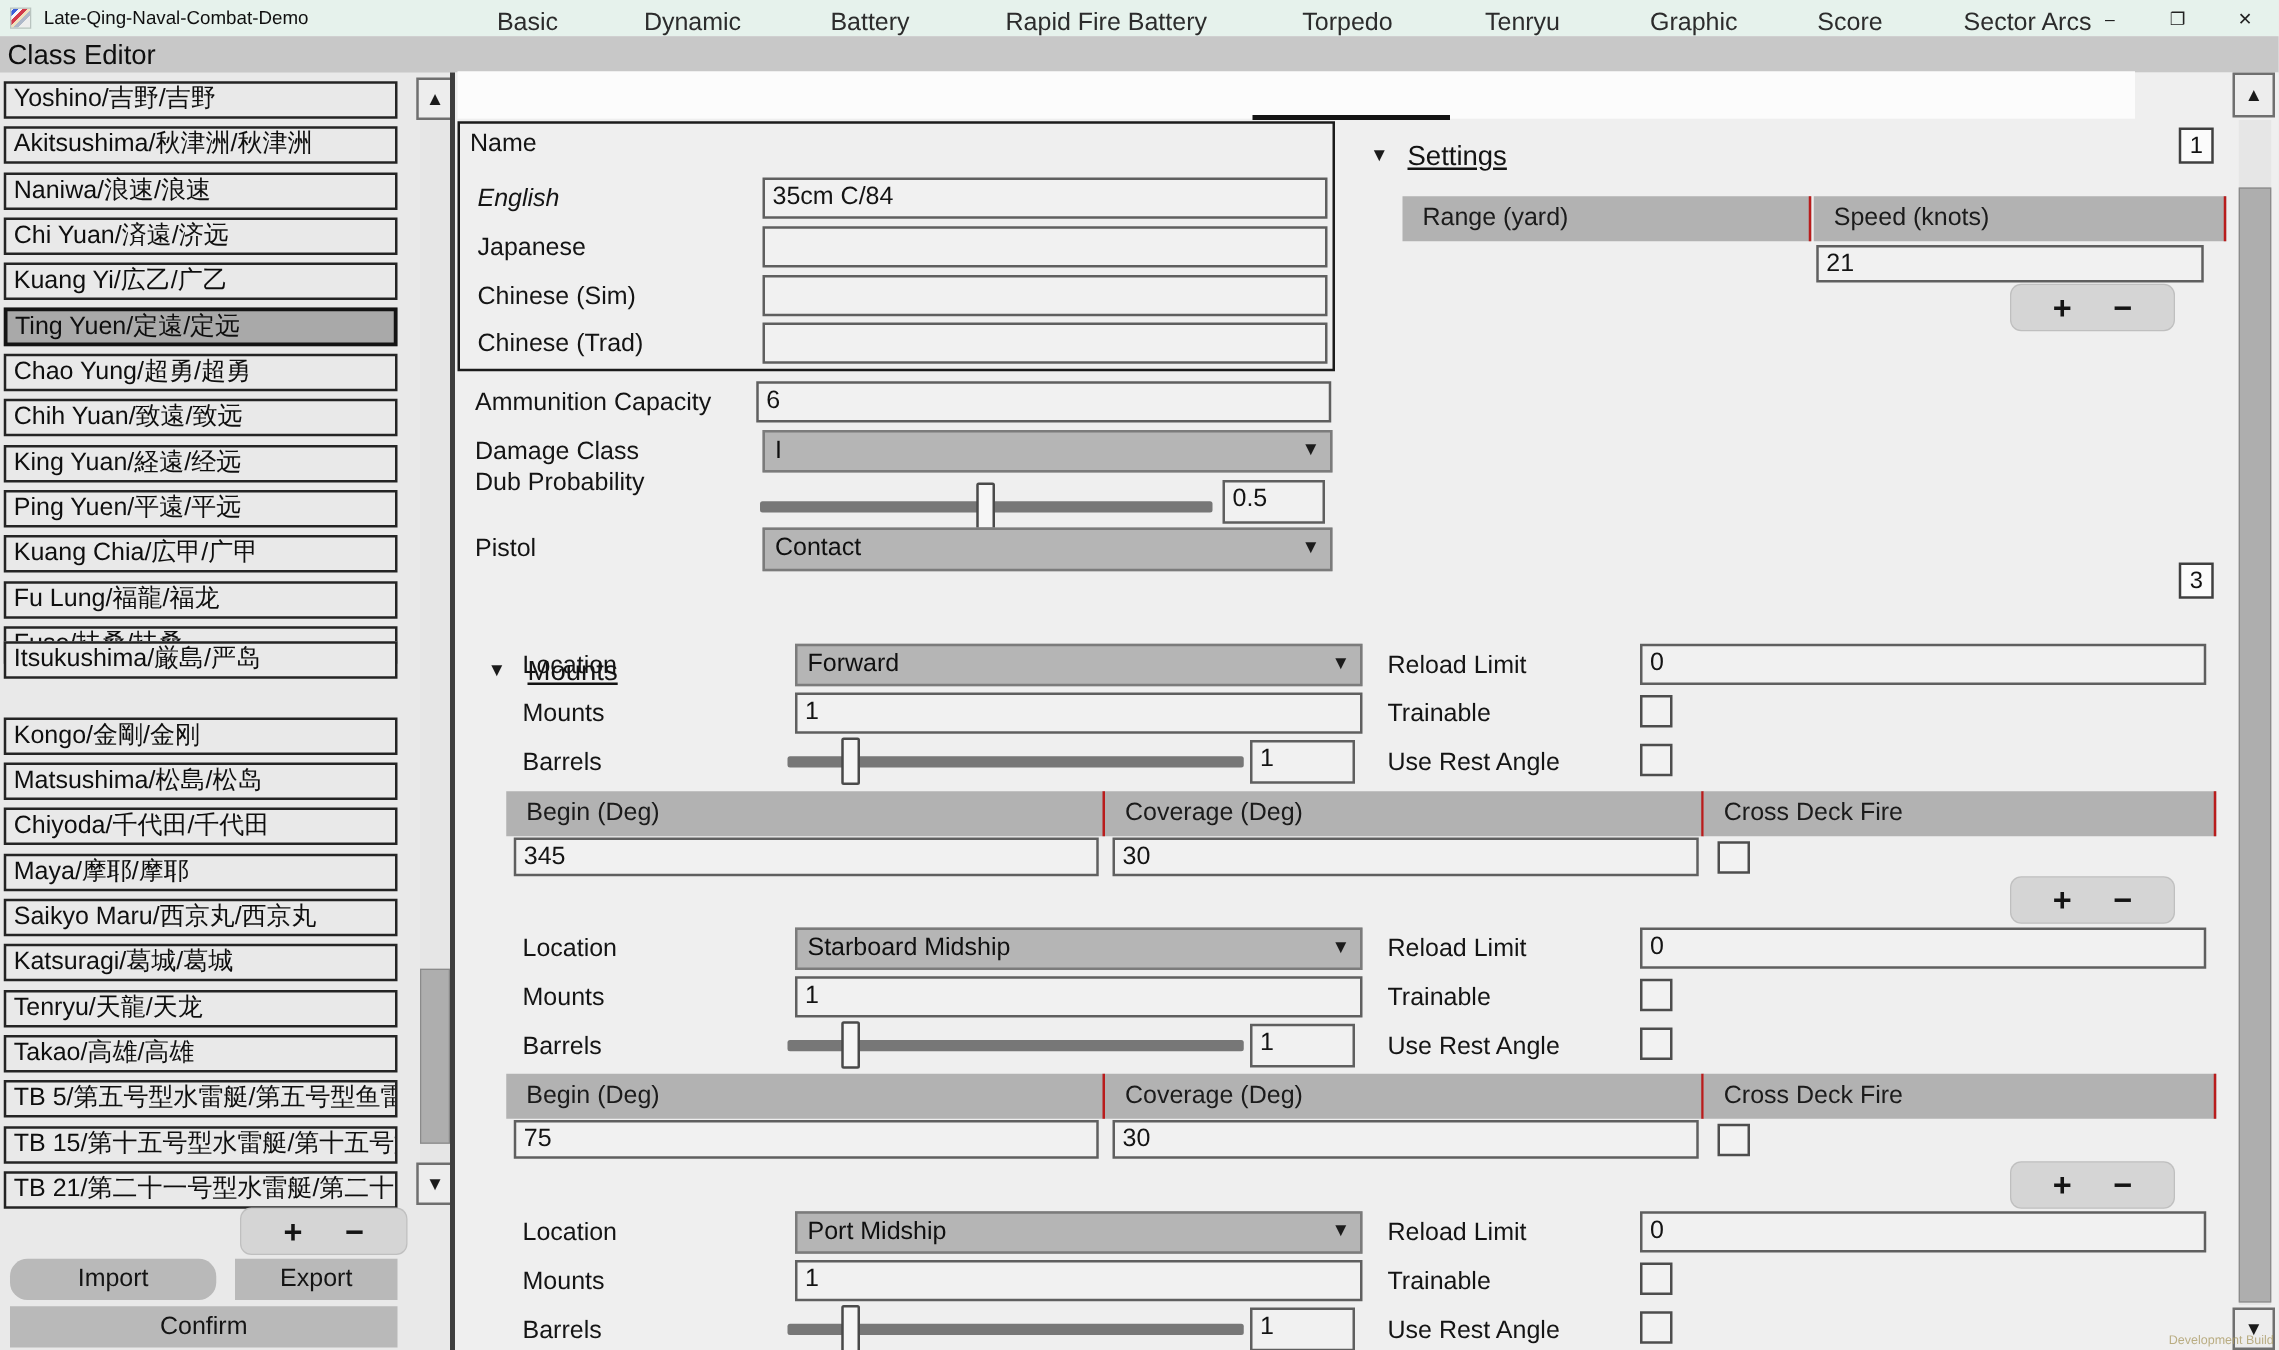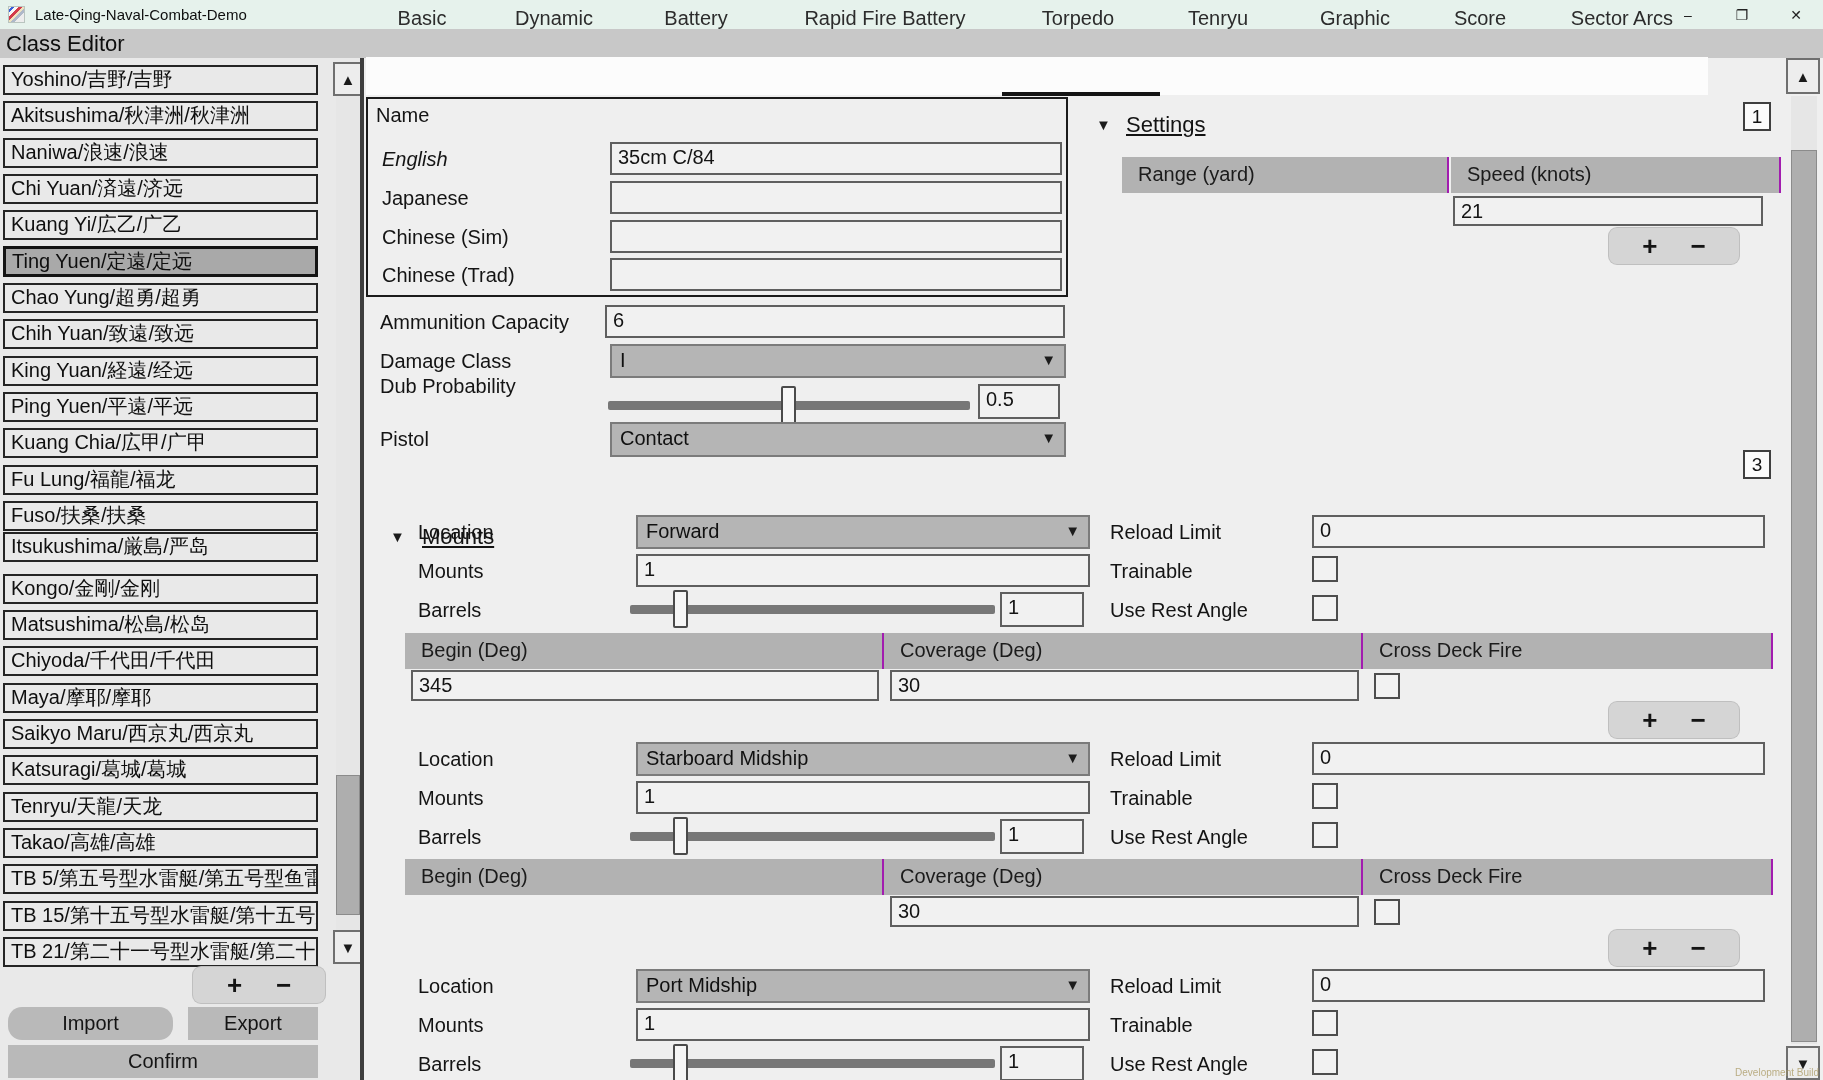--- a/index.html
+++ b/index.html
@@ -29,21 +29,21 @@
   .tabstrip { position:absolute; left:366px; top:57px; width:1342px; height:38px; background:#fcfcfc; }
   .tab { position:absolute; top:7px; transform:translateX(-50%); font-size:20px; color:#2c2c2c; white-space:nowrap; }
   .tab-underline { position:absolute; left:1002px; top:92px; width:158px; height:4px; background:#141414; }
 
   
   .lbl { position:absolute; font-size:20px; color:#141414; white-space:nowrap; }
   .inp { position:absolute; background:#f1f1f1; border:2px solid #5f5f5f; font-size:20px; color:#141414; padding:2px 6px; white-space:nowrap; overflow:hidden; }
   .dd  { position:absolute; background:#b5b5b5; border:2px solid #7b7b7b; font-size:20px; color:#101010; padding:3px 8px; white-space:nowrap; overflow:hidden; }
   .dd .arr { position:absolute; right:8px; top:5px; font-size:15px; color:#1c1c1c; }
   .chk { position:absolute; width:26px; height:26px; background:#f2f2f2; border:2px solid #4d4d4d; }
-  .hdrcell { position:absolute; height:36px; background:#b2b2b2; font-size:20px; color:#1b1b1b; padding:6px 0 0 16px; border-right:2px solid #a21caf; white-space:nowrap; overflow:hidden; }
+  .hdrcell { position:absolute; height:36px; background:#b2b2b2; font-size:20px; color:#1b1b1b; padding:6px 0 0 16px; border-right:2px solid #b91c1c; white-space:nowrap; overflow:hidden; }
   .pm { position:absolute; width:130px; height:36px; background:#d5d5d5; border-radius:8px; box-shadow:0 0 0 1px #bfbfbf; display:flex; align-items:center; justify-content:space-evenly; font-size:26px; font-weight:bold; color:#141414; }
   .pm span { line-height:30px; }
   .gbtn { position:absolute; background:#b9b9b9; display:flex; align-items:center; justify-content:center; font-size:20px; color:#141414; }
   .caret { position:absolute; font-size:15px; color:#1b1b1b; }
   .sec-title { position:absolute; font-size:22px; color:#131313;text-decoration:underline; }
   .badge { position:absolute; left:1743px; width:28px; height:29px; background:#fbfbfb; border:2px solid #3f3f3f; font-size:19px; display:flex; align-items:center; justify-content:center; }
 
   .track { position:absolute; height:9px; background:#777777; border-radius:2px; }
   .thandle { position:absolute; top:-15px; width:15px; height:38px; background:#f6f6f6; border:2px solid #4a4a4a; border-radius:2px; }
 
@@ -77,21 +77,21 @@
     <div class="ship" style="top:174px">Chi Yuan/済遠/济远</div>
     <div class="ship" style="top:210px">Kuang Yi/広乙/广乙</div>
     <div class="ship sel" style="top:246px">Ting Yuen/定遠/定远</div>
     <div class="ship" style="top:283px">Chao Yung/超勇/超勇</div>
     <div class="ship" style="top:319px">Chih Yuan/致遠/致远</div>
     <div class="ship" style="top:356px">King Yuan/経遠/经远</div>
     <div class="ship" style="top:392px">Ping Yuen/平遠/平远</div>
     <div class="ship" style="top:428px">Kuang Chia/広甲/广甲</div>
     <div class="ship" style="top:465px">Fu Lung/福龍/福龙</div>
     <div class="ship" style="top:501px">Fuso/扶桑/扶桑</div>
-    <div class="ship" style="top:532px">Itsukushima/厳島/严岛</div>
+    <div class="ship" style="top:513px">Itsukushima/厳島/严岛</div>
     <div class="ship" style="top:574px">Kongo/金剛/金刚</div>
     <div class="ship" style="top:610px">Matsushima/松島/松岛</div>
     <div class="ship" style="top:646px">Chiyoda/千代田/千代田</div>
     <div class="ship" style="top:683px">Maya/摩耶/摩耶</div>
     <div class="ship" style="top:719px">Saikyo Maru/西京丸/西京丸</div>
     <div class="ship" style="top:755px">Katsuragi/葛城/葛城</div>
     <div class="ship" style="top:792px">Tenryu/天龍/天龙</div>
     <div class="ship" style="top:828px">Takao/高雄/高雄</div>
     <div class="ship" style="top:864px">TB 5/第五号型水雷艇/第五号型鱼雷艇</div>
     <div class="ship" style="top:901px">TB 15/第十五号型水雷艇/第十五号型鱼雷艇</div>
@@ -217,20 +217,21 @@
   <div class="lbl" style="left:418px; top:826px;">Barrels</div>
   <div class="track" style="left:630px; top:832px; width:365px;">
     <div class="thandle" style="left: calc(14% - 8px);"></div>
   </div>
   <div class="inp" style="left:1000px; top:819px; width:84px; height:35px;">1</div>
   <div class="lbl" style="left:1110px; top:826px;">Use Rest Angle</div>
   <div class="chk" style="left:1312px; top:822px;"></div>
   <div class="hdrcell" style="left:405px; top:859px; width:479px;">Begin (Deg)</div>
   <div class="hdrcell" style="left:884px; top:859px; width:479px;">Coverage (Deg)</div>
   <div class="hdrcell" style="left:1363px; top:859px; width:410px;">Cross Deck Fire</div>
+  <div class="inp" style="left:411px; top:896px; width:468px; height:31px;">75</div>
   <div class="inp" style="left:890px; top:896px; width:469px; height:31px;">30</div>
   <div class="chk" style="left:1374px; top:899px;"></div>
   <div class="pm" style="left:1609px; top:930px;">
     <span>+</span>
     <span>−</span>
   </div>
 
   <div class="lbl" style="left:418px; top:975px;">Location</div>
   <div class="dd" style="left:636px; top:969px; width:454px; height:34px;">
     <span>Port Midship</span>

